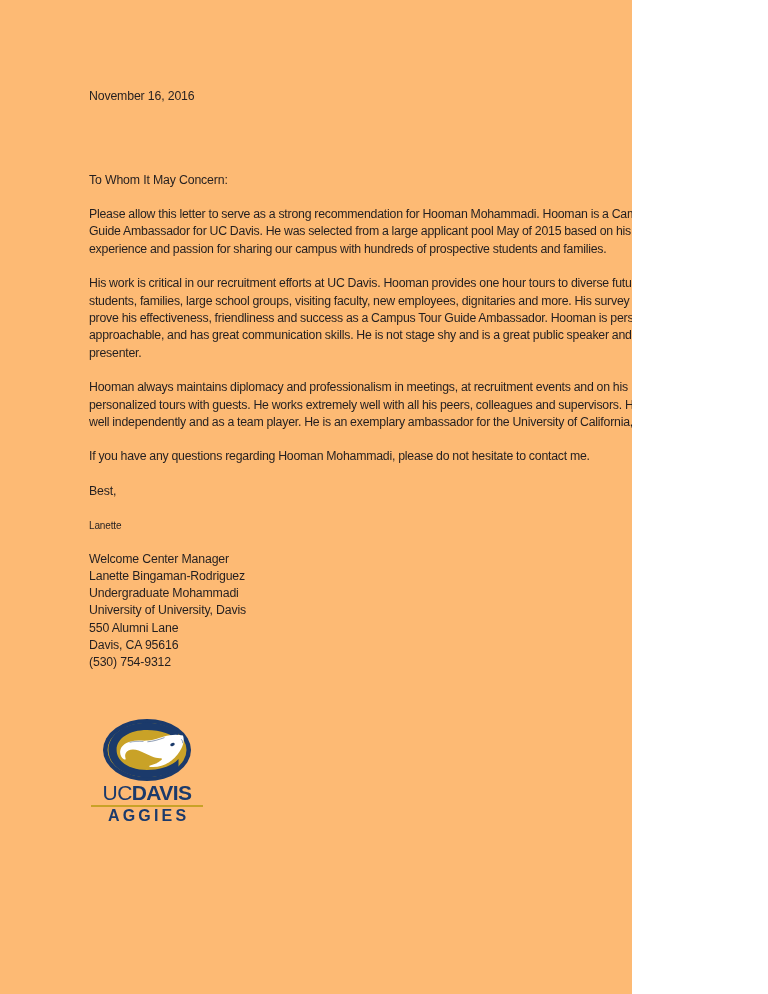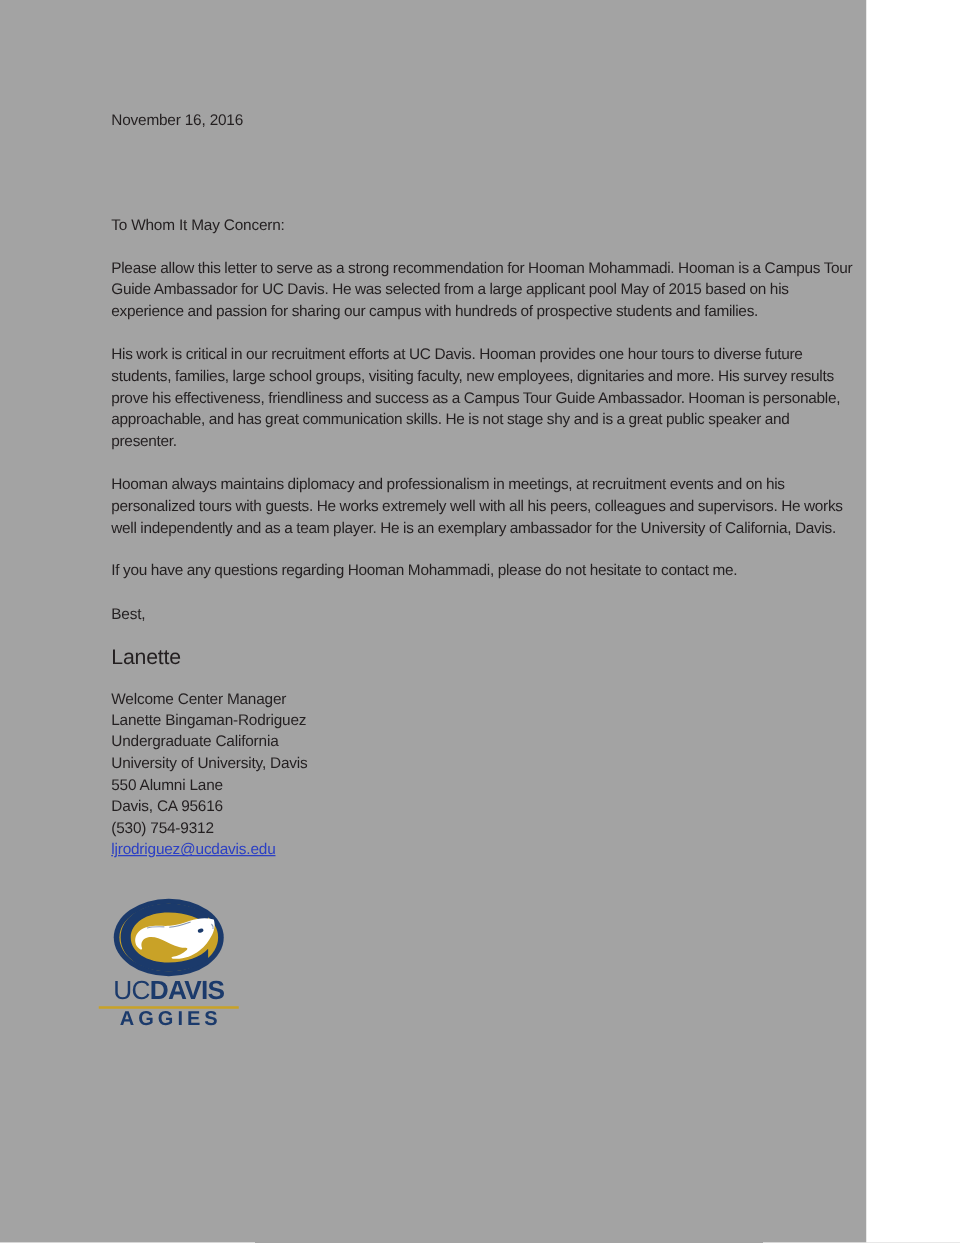--- a/index.html
+++ b/index.html
@@ -11,23 +11,23 @@
   body {
     width: 768px;
     height: 994px;
     font-family: "Liberation Sans", sans-serif;
     color: #231f20;
     -webkit-font-smoothing: antialiased;
   }
 
   .page {
     position: relative;
-    width: 693px;
+    width: 632px;
     height: 994px;
-    background: #a3a3a3;
+    background: #fdba74;
     overflow: hidden;
   }
 
   .content {
     position: absolute;
     left: 89px;
     top: 88px;
     width: 595px;
   }
 
@@ -58,21 +58,21 @@
 
   .closing {
     font-size: 12.3px;
     line-height: 17px;
     letter-spacing: -0.15px;
     margin: 0;
     padding-top: 17px;
   }
 
   .signature-name {
-    font-size: 17px;
+    font-size: 10px;
     line-height: 17px;
     letter-spacing: -0.15px;
     margin: 0;
     padding-top: 17px;
   }
 
   .contact-block {
     margin: 0;
     padding-top: 17px;
     font-size: 12.3px;
@@ -85,21 +85,21 @@
   }
   .email-link {
     color: #2b3fc4;
     text-decoration: underline;
     letter-spacing: -0.15px;
   }
 
   
   .logo {
     position: absolute;
-    left: 76px;
+    left: 88px;
     top: 718px;
     width: 118px;
     height: 104px;
   }
   .logo-mark {
     position: relative;
     width: 118px;
     height: 64px;
   }
   .logo-mark svg {
@@ -164,28 +164,25 @@
 
     <p class="para">If you have any questions regarding Hooman Mohammadi, please do not hesitate to contact me.</p>
 
     <div class="closing">Best,</div>
 
     <div class="signature-name">Lanette</div>
 
     <div class="contact-block">
       <span class="contact-line">Welcome Center Manager</span>
       <span class="contact-line">Lanette Bingaman-Rodriguez</span>
-      <span class="contact-line">Undergraduate California</span>
+      <span class="contact-line">Undergraduate Mohammadi</span>
       <span class="contact-line">University of University, Davis</span>
       <span class="contact-line">550 Alumni Lane</span>
       <span class="contact-line">Davis, CA 95616</span>
       <span class="contact-line">(530) 754-9312</span>
-      <span class="contact-line">
-        <a class="email-link" href="#">ljrodriguez@ucdavis.edu</a>
-      </span>
     </div>
 
   </div>
 
   <div class="logo">
 
     <div class="logo-mark">
       <svg viewBox="0 0 118 64" xmlns="http://www.w3.org/2000/svg" aria-hidden="true">
 
         <ellipse cx="59" cy="32" rx="44" ry="31" fill="#1b3a6b"></ellipse>

